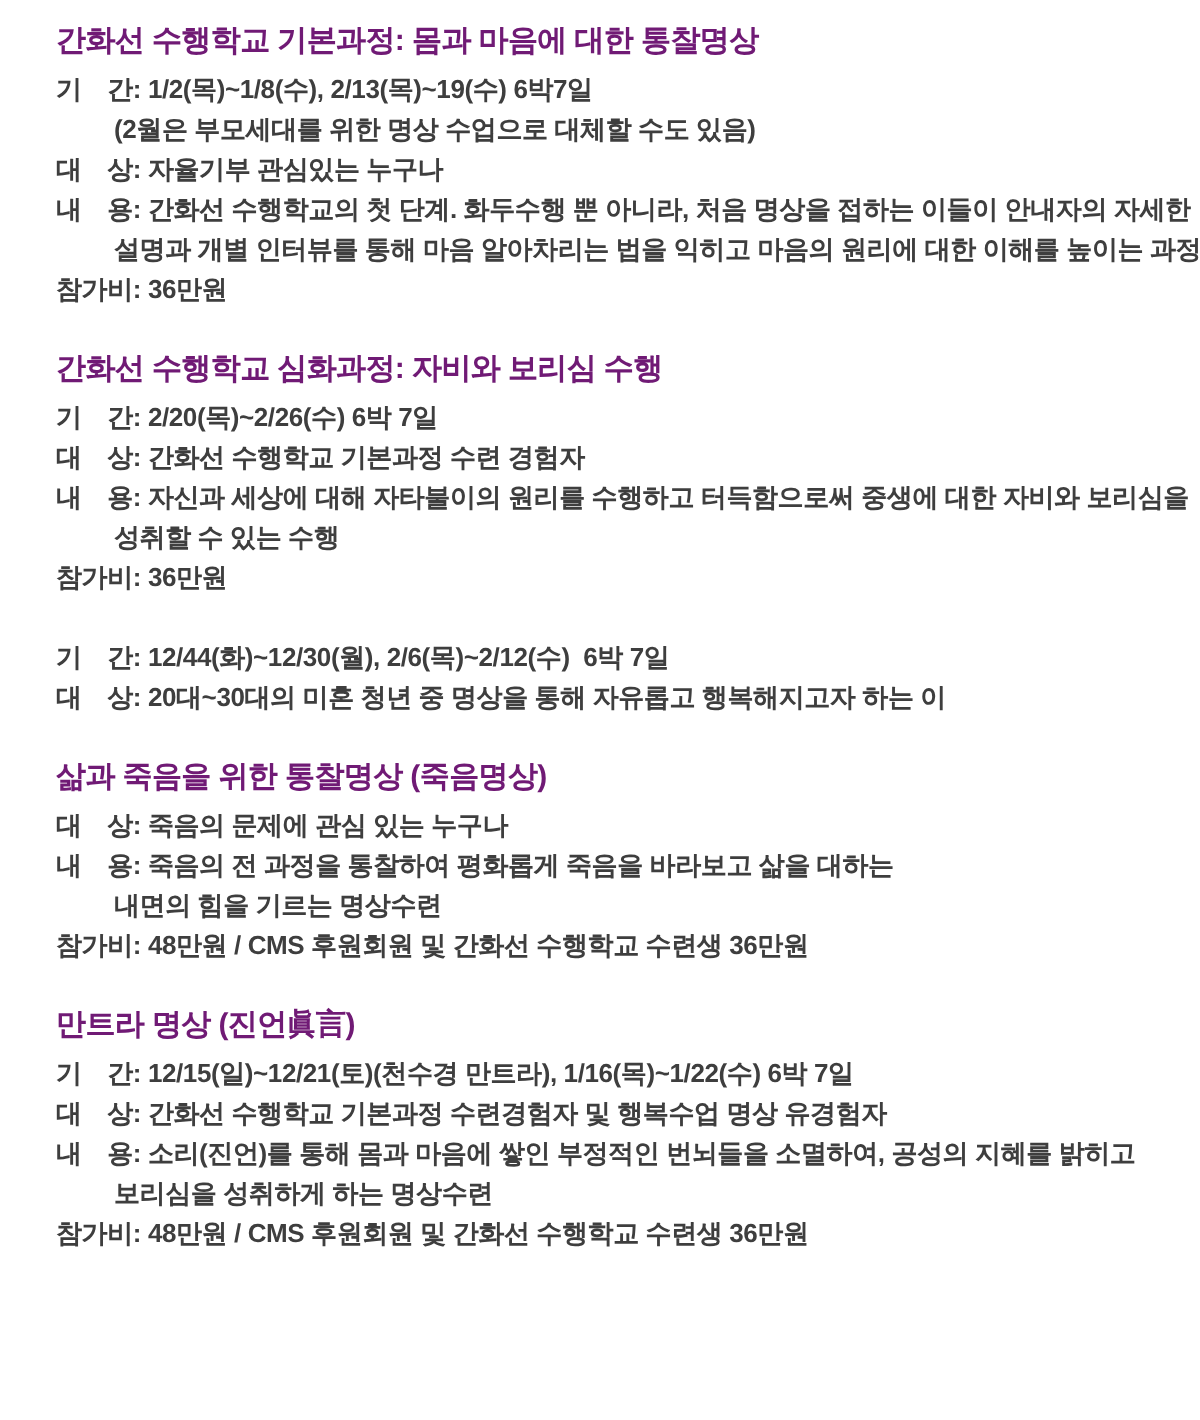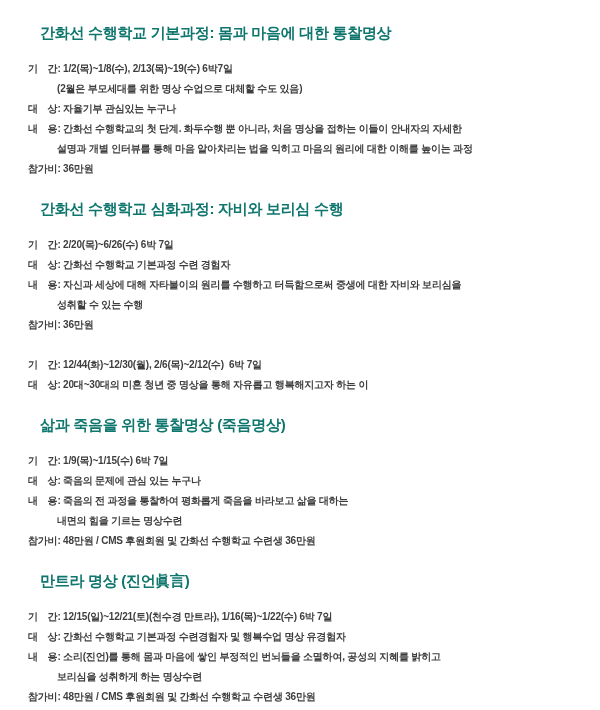--- a/index.html
+++ b/index.html
@@ -13,30 +13,30 @@
     box-sizing: border-box;
     padding-top: 7px;
     overflow: hidden;
     font-family: "Liberation Sans", "DejaVu Sans", sans-serif;
     color: #3e3e3e;
   }
   .section {
     margin: 0 0 20px 24px;
   }
   .section-title {
-    margin: 16px;
+    margin: 4px;
     font-size: 15px;
     line-height: 20px;
     font-weight: 700;
-    color: #0f766e;
+    color: #701a75;
     letter-spacing: -0.3px;
     white-space: pre;
   }
   .line {
-    font-size: 10px;
+    font-size: 13px;
     line-height: 20px;
     font-weight: 600;
     padding-left: 4px;
     letter-spacing: -0.2px;
     white-space: pre;
   }
   .line.cont {
     padding-left: 33px;
   }
 </style>
@@ -50,35 +50,34 @@
     <div class="line">기　간: 1/2(목)~1/8(수), 2/13(목)~19(수) 6박7일</div>
     <div class="line cont">(2월은 부모세대를 위한 명상 수업으로 대체할 수도 있음)</div>
     <div class="line">대　상: 자율기부 관심있는 누구나</div>
     <div class="line">내　용: 간화선 수행학교의 첫 단계. 화두수행 뿐 아니라, 처음 명상을 접하는 이들이 안내자의 자세한</div>
     <div class="line cont">설명과 개별 인터뷰를 통해 마음 알아차리는 법을 익히고 마음의 원리에 대한 이해를 높이는 과정</div>
     <div class="line">참가비: 36만원</div>
   </section>
 
   <section class="section">
     <h2 class="section-title">간화선 수행학교 심화과정: 자비와 보리심 수행</h2>
-    <div class="line">기　간: 2/20(목)~6/26(수) 6박 7일</div>
+    <div class="line">기　간: 2/20(목)~2/26(수) 6박 7일</div>
     <div class="line">대　상: 간화선 수행학교 기본과정 수련 경험자</div>
     <div class="line">내　용: 자신과 세상에 대해 자타불이의 원리를 수행하고 터득함으로써 중생에 대한 자비와 보리심을</div>
     <div class="line cont">성취할 수 있는 수행</div>
     <div class="line">참가비: 36만원</div>
   </section>
 
   <section class="section">
     <div class="line">기　간: 12/44(화)~12/30(월), 2/6(목)~2/12(수)  6박 7일</div>
     <div class="line">대　상: 20대~30대의 미혼 청년 중 명상을 통해 자유롭고 행복해지고자 하는 이</div>
   </section>
 
   <section class="section">
     <h2 class="section-title">삶과 죽음을 위한 통찰명상 (죽음명상)</h2>
-    <div class="line">기　간: 1/9(목)~1/15(수) 6박 7일</div>
     <div class="line">대　상: 죽음의 문제에 관심 있는 누구나</div>
     <div class="line">내　용: 죽음의 전 과정을 통찰하여 평화롭게 죽음을 바라보고 삶을 대하는</div>
     <div class="line cont">내면의 힘을 기르는 명상수련</div>
     <div class="line">참가비: 48만원 / CMS 후원회원 및 간화선 수행학교 수련생 36만원</div>
   </section>
 
   <section class="section">
     <h2 class="section-title">만트라 명상 (진언眞言)</h2>
     <div class="line">기　간: 12/15(일)~12/21(토)(천수경 만트라), 1/16(목)~1/22(수) 6박 7일</div>
     <div class="line">대　상: 간화선 수행학교 기본과정 수련경험자 및 행복수업 명상 유경험자</div>

